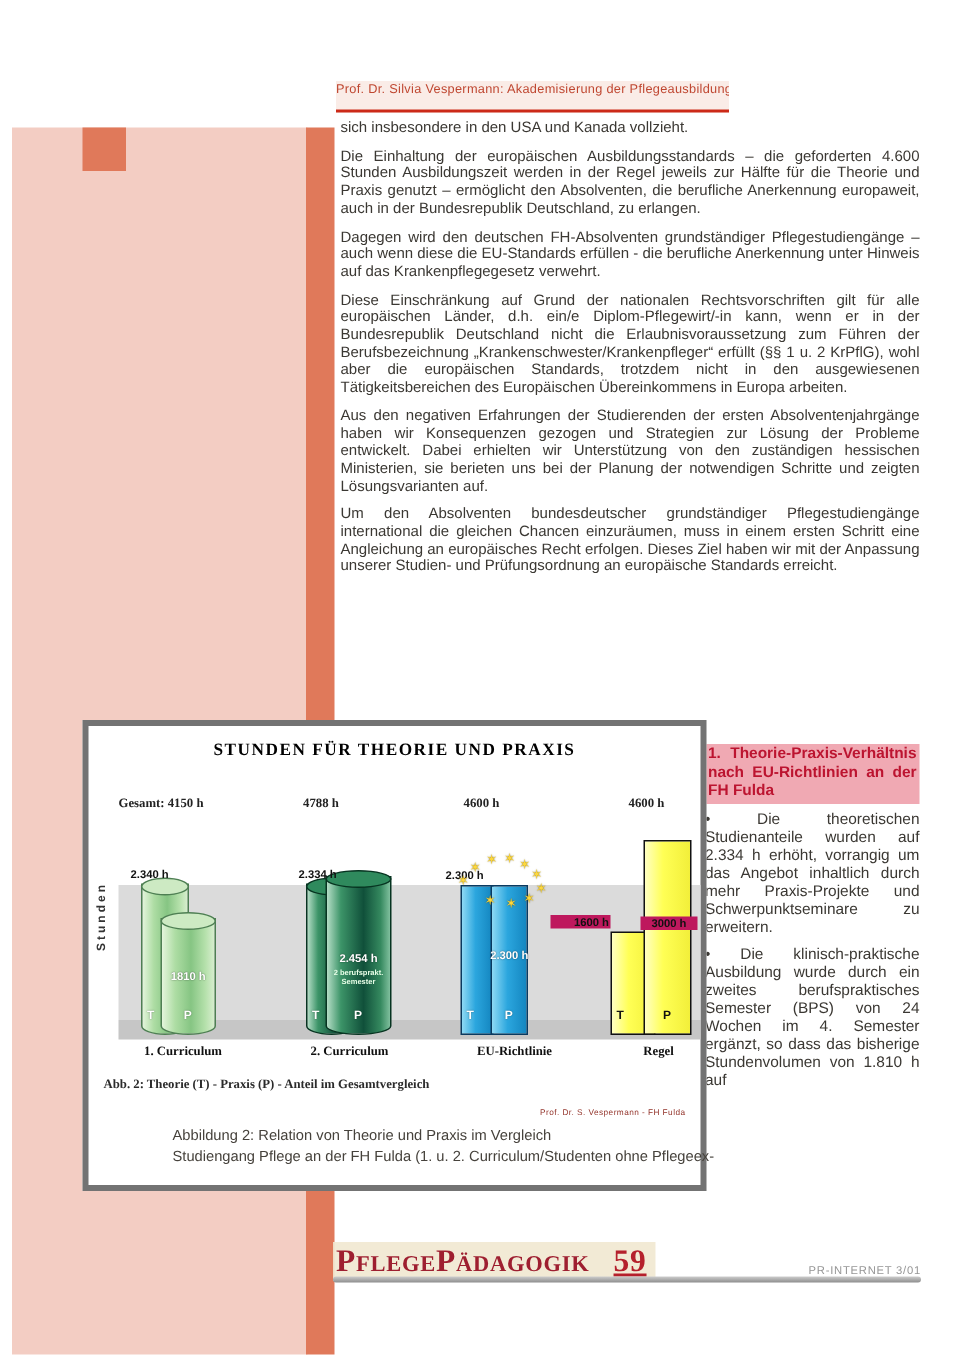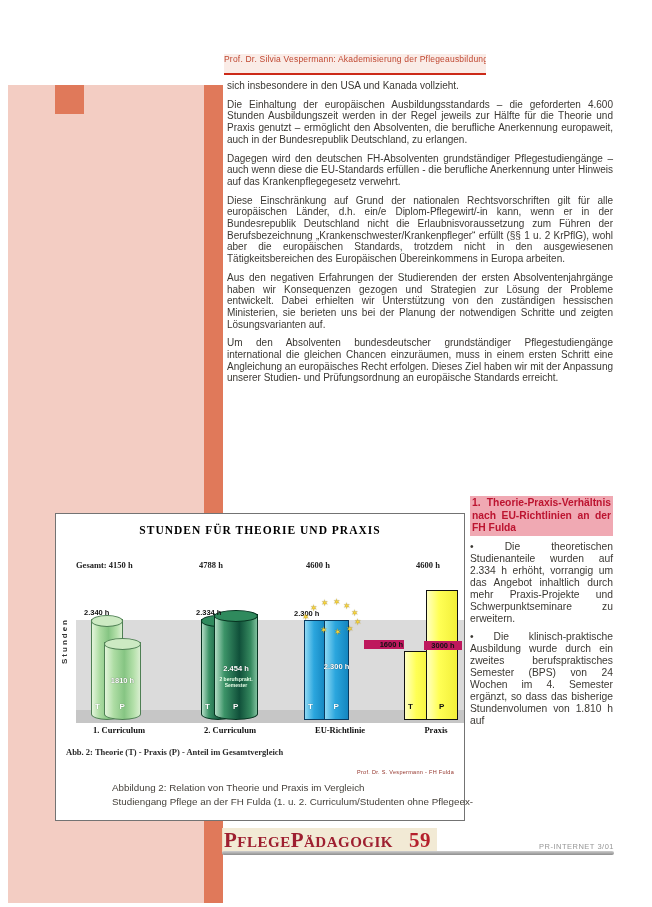--- a/index.html
+++ b/index.html
@@ -30,21 +30,21 @@
 
   
   .sidebar{position:absolute;left:470px;top:496px;width:143px;font-size:10.3px;line-height:12px;text-align:justify;}
   .sidebar p{margin:0 0 6px;hyphens:auto;-webkit-hyphens:auto;}
   .sidebar-h{
     font-weight:bold;font-size:10.3px;line-height:12.5px;color:#bc1430;
     background:#f0a9b3;padding:1px 2px;margin:0 0 5px;
   }
 
   
-  .figure-box{position:absolute;left:55px;top:513px;width:408px;height:306px;background:#fff;border:1px solid #737373;z-index:5;}
+  .figure-box{position:absolute;left:55px;top:480px;width:408px;height:306px;background:#fff;border:4px solid #737373;z-index:5;}
   .ctitle{position:absolute;left:0;right:0;top:10px;text-align:center;font-family:"Liberation Serif",serif;font-weight:bold;font-size:11.5px;letter-spacing:1px;color:#000;}
   .ylab{position:absolute;left:4px;top:104px;writing-mode:vertical-rl;transform:rotate(180deg);font-weight:bold;font-size:8px;letter-spacing:2px;color:#333;}
   .wall{position:absolute;left:20px;top:106px;width:388px;height:90px;background:#dbdbdb;}
   .floor{position:absolute;left:20px;top:196px;width:388px;height:13px;background:#c6c6c6;}
   .figcap{position:absolute;left:10px;top:233px;font-family:"Liberation Serif",serif;font-weight:bold;font-size:8.5px;color:#2b2b2b;}
   .figcredit{position:absolute;right:10px;top:255px;font-size:5.5px;color:#93332a;letter-spacing:.3px;}
   .figit{position:absolute;left:8px;top:267px;width:396px;font-size:9.8px;line-height:13.5px;color:#46423c;margin-left:48px;}
 
   .bar{position:absolute;box-sizing:border-box;z-index:2;}
   .c1{background:linear-gradient(90deg,#e4f5dc,#aedda4 25%,#86c583 55%,#b4e0aa 82%,#d8eecf);border:1px solid #4e7f53;border-radius:0 0 50% 50% / 0 0 6px 6px;}
@@ -65,21 +65,21 @@
   .cat{position:absolute;top:211px;font-family:"Liberation Serif",serif;font-weight:bold;font-size:8.5px;color:#101010;text-align:center;z-index:4;}
   .total{position:absolute;top:46px;font-family:"Liberation Serif",serif;font-weight:bold;font-size:8.5px;color:#222;white-space:nowrap;z-index:4;}
   .star{position:absolute;font-size:9px;color:#ffd83a;text-shadow:0 0 1px #5a4a00;z-index:6;}
 
   
   .journal{
     position:absolute;left:222px;top:828px;
     font-family:"Liberation Serif",serif;font-variant:small-caps;font-weight:bold;font-size:21px;
     color:#9e1f30;background:rgba(241,232,208,.9);padding:0 6px 1px 2px;letter-spacing:.5px;
   }
-  .pageno{margin-left:16px;color:#b5202c;}
+  .pageno{margin-left:16px;color:#b5202c;text-decoration:underline;}
   .issue{position:absolute;right:38px;top:842px;font-size:7.5px;letter-spacing:.5px;color:#969696;}
   .rule{position:absolute;left:222px;top:851px;width:392px;height:4px;background:linear-gradient(#cdcdcd,#8d8d8d);border-radius:2px;}
 </style>
 </head>
 <body>
 
 <div class="pink-panel"></div>
 <div class="accent-square"></div>
 <div class="accent-strip"></div>
 
@@ -154,21 +154,21 @@
     <div class="star" style="left: 298px; top: 103px;">✶</div>
     <div class="star" style="left: 290px; top: 110px;">✶</div>
     <div class="star" style="left: 278px; top: 113px;">✶</div>
     <div class="star" style="left: 264px; top: 111px;">✶</div>
     <div class="bar c4" style="left: 348px; top: 137px; width: 30px; height: 69px;"></div>
     <div class="bar c4" style="left: 370px; top: 76px; width: 32px; height: 130px;"></div>
     <div class="vlab chip" style="left: 308px; top: 126px; width: 38px; text-align: right;">1600 h</div>
     <div class="vlab chip plab-dark" style="left: 368px; top: 127px; width: 36px; text-align: center;">3000 h</div>
     <div class="blet dark" style="left: 352px; top: 188px;">T</div>
     <div class="blet dark" style="left: 383px; top: 188px;">P</div>
-    <div class="cat" style="left: 328px; width: 104px;">Praxis</div>
+    <div class="cat" style="left: 328px; width: 104px;">Regel</div>
     <div class="total" style="left: 360px;">4600 h</div>
   </div>
 
 <div class="journal">
   <span>PflegePädagogik</span><span class="pageno">59</span>
 </div>
 <div class="issue">PR-INTERNET 3/01</div>
 <div class="rule"></div>
 
 </body></html>

